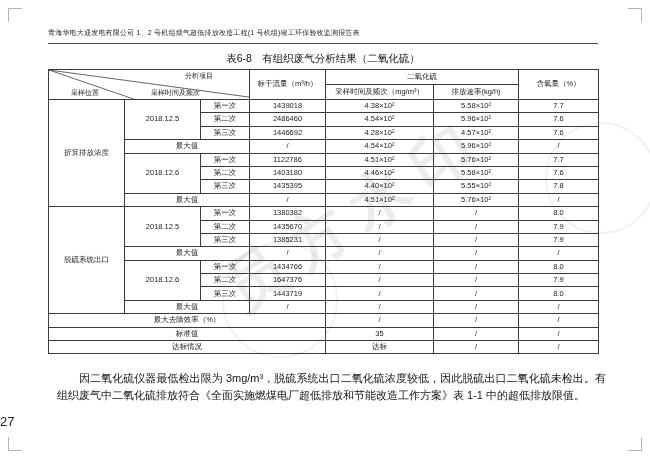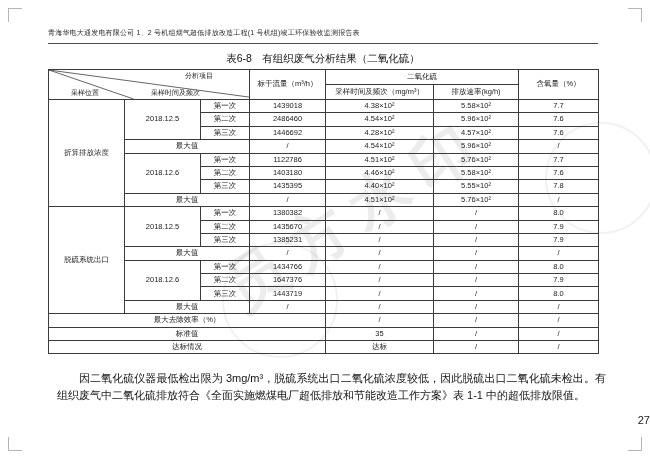--- a/index.html
+++ b/index.html
@@ -42,21 +42,21 @@
   .diag-cell{position:relative;padding:0;}
   .diag-svg{position:absolute;left:0;top:0;width:100%;height:100%;}
   .diag-svg line{stroke:#3b3b3b;stroke-width:0.8;}
   .diag-cell span{position:absolute;font-size:7px;white-space:nowrap;}
   .diag-cell .dt{left:136px;top:2px;}
   .diag-cell .dm{left:102px;bottom:2px;}
   .diag-cell .db{left:22px;bottom:2px;}
 
   .note{position:absolute;left:49px;top:362px;width:549px;margin:8px;font-size:11px;
     line-height:1.55;text-indent:2em;text-align:justify;color:#141414;z-index:1;}
-  .page-number{position:absolute;left:0;top:414px;width:650px;text-align:right;font-size:11px;color:#222;}
+  .page-number{position:absolute;left:0;top:414px;width:650px;text-align:left;font-size:13px;color:#222;}
 </style>
 </head>
 <body>
 
 <div class="page">
   <div class="crop tl"></div>
   <div class="crop tr"></div>
   <div class="crop bl"></div>
   <div class="crop br"></div>
 

